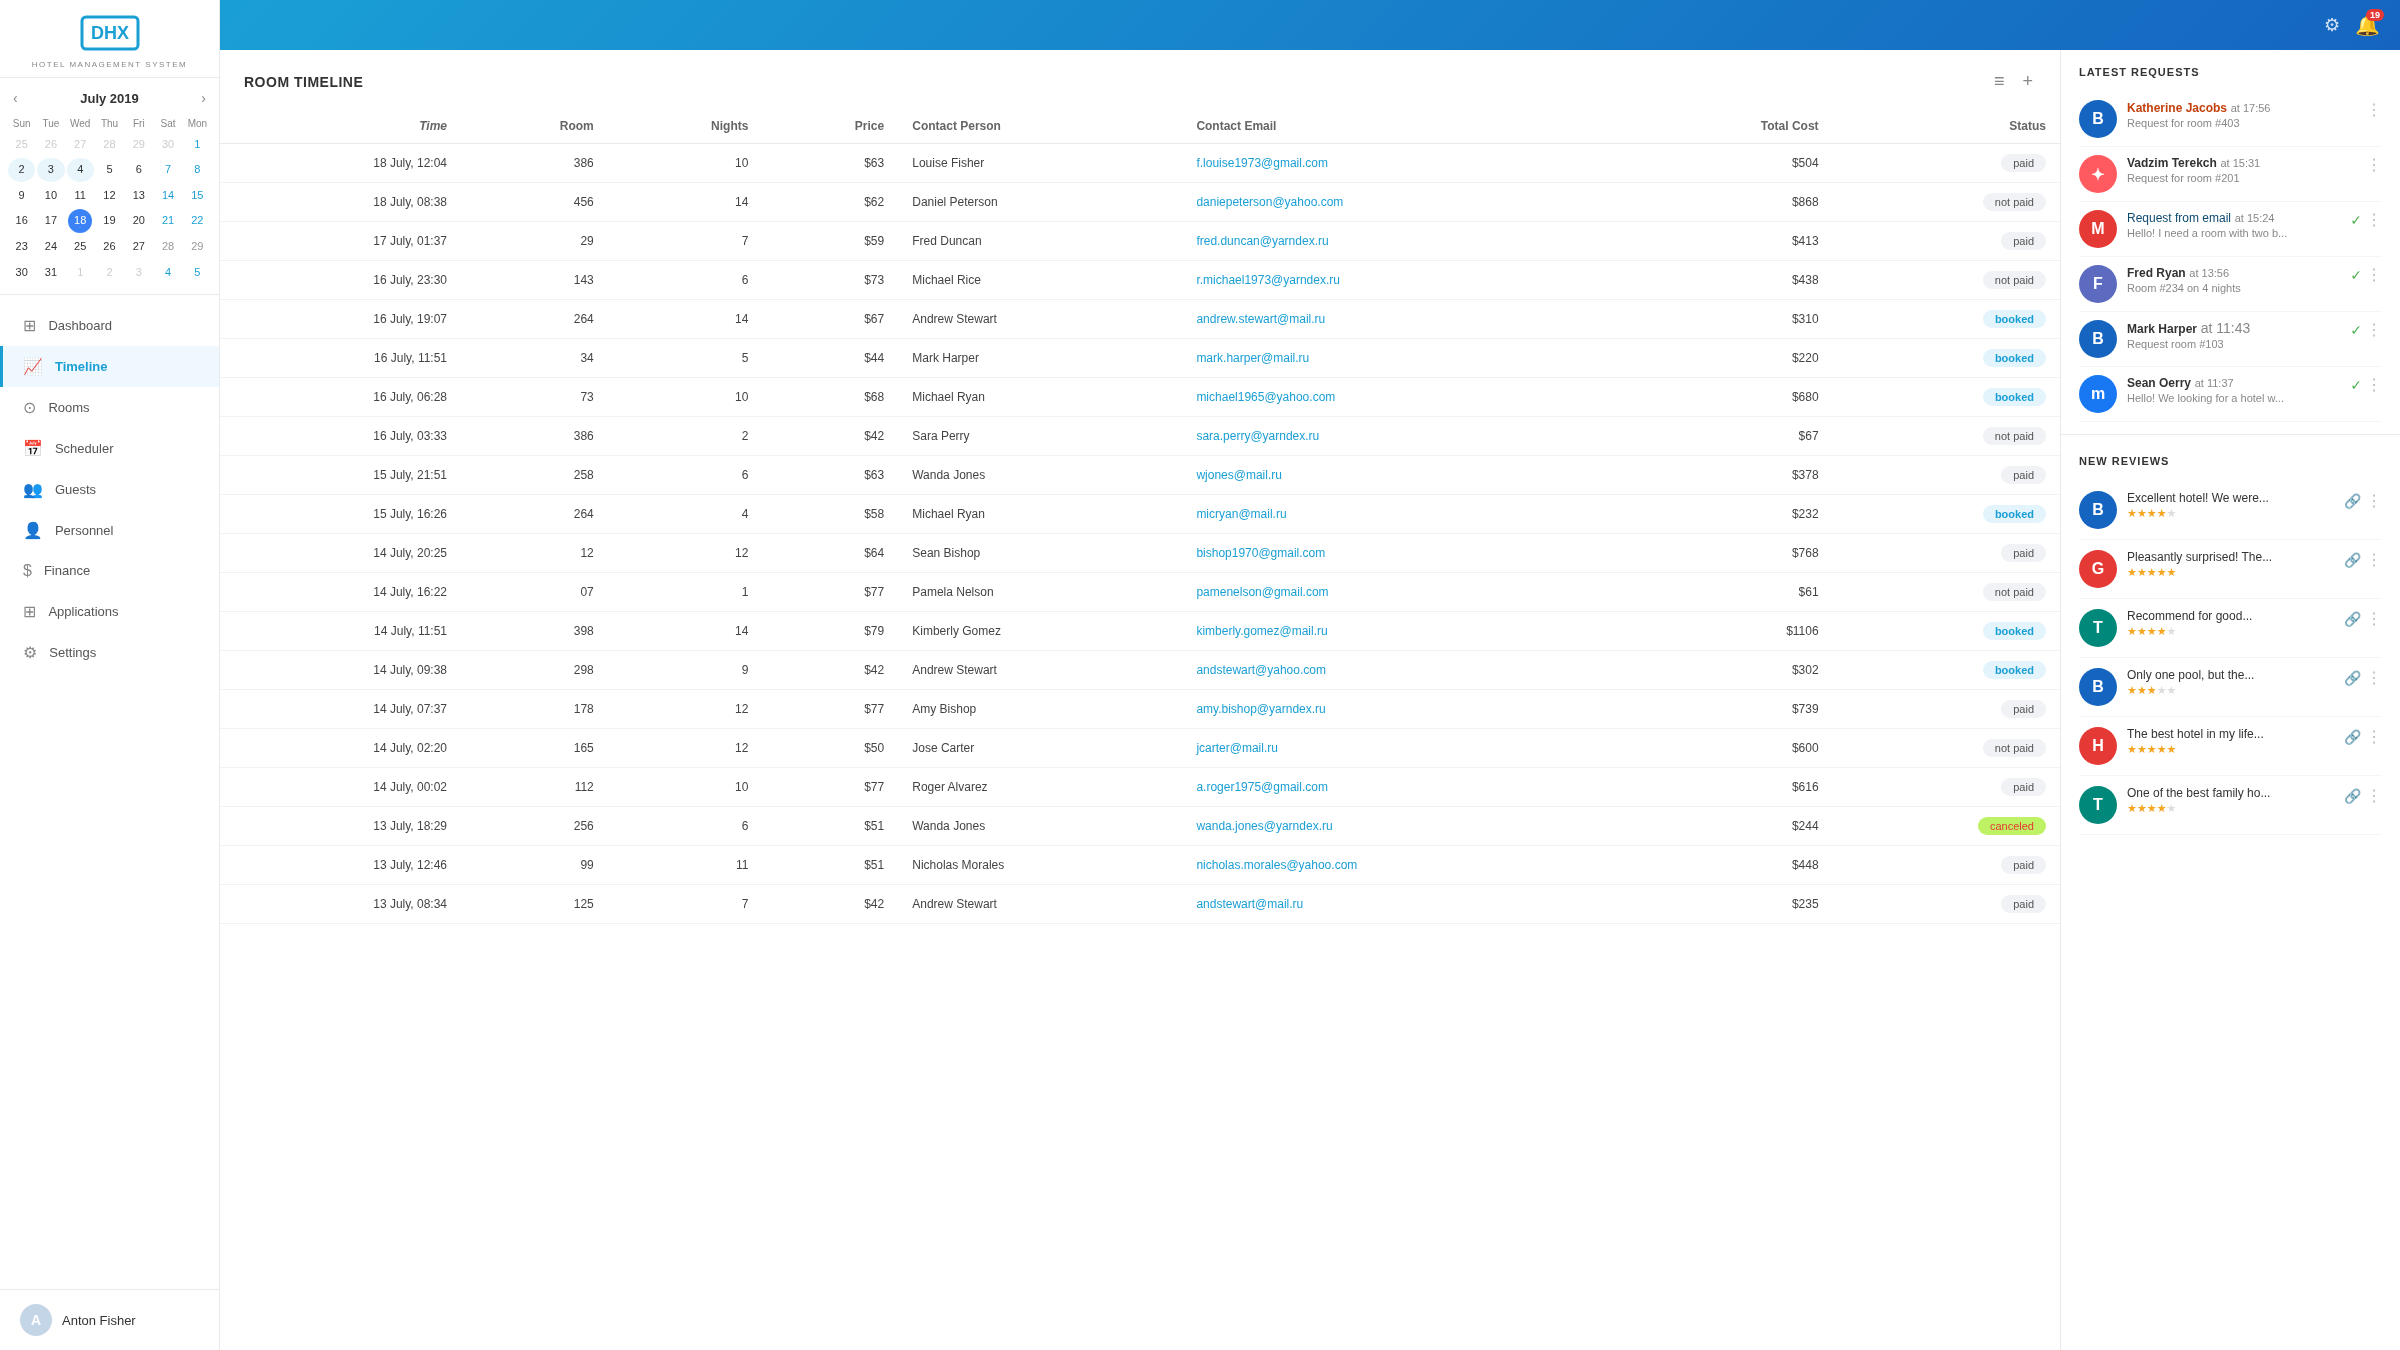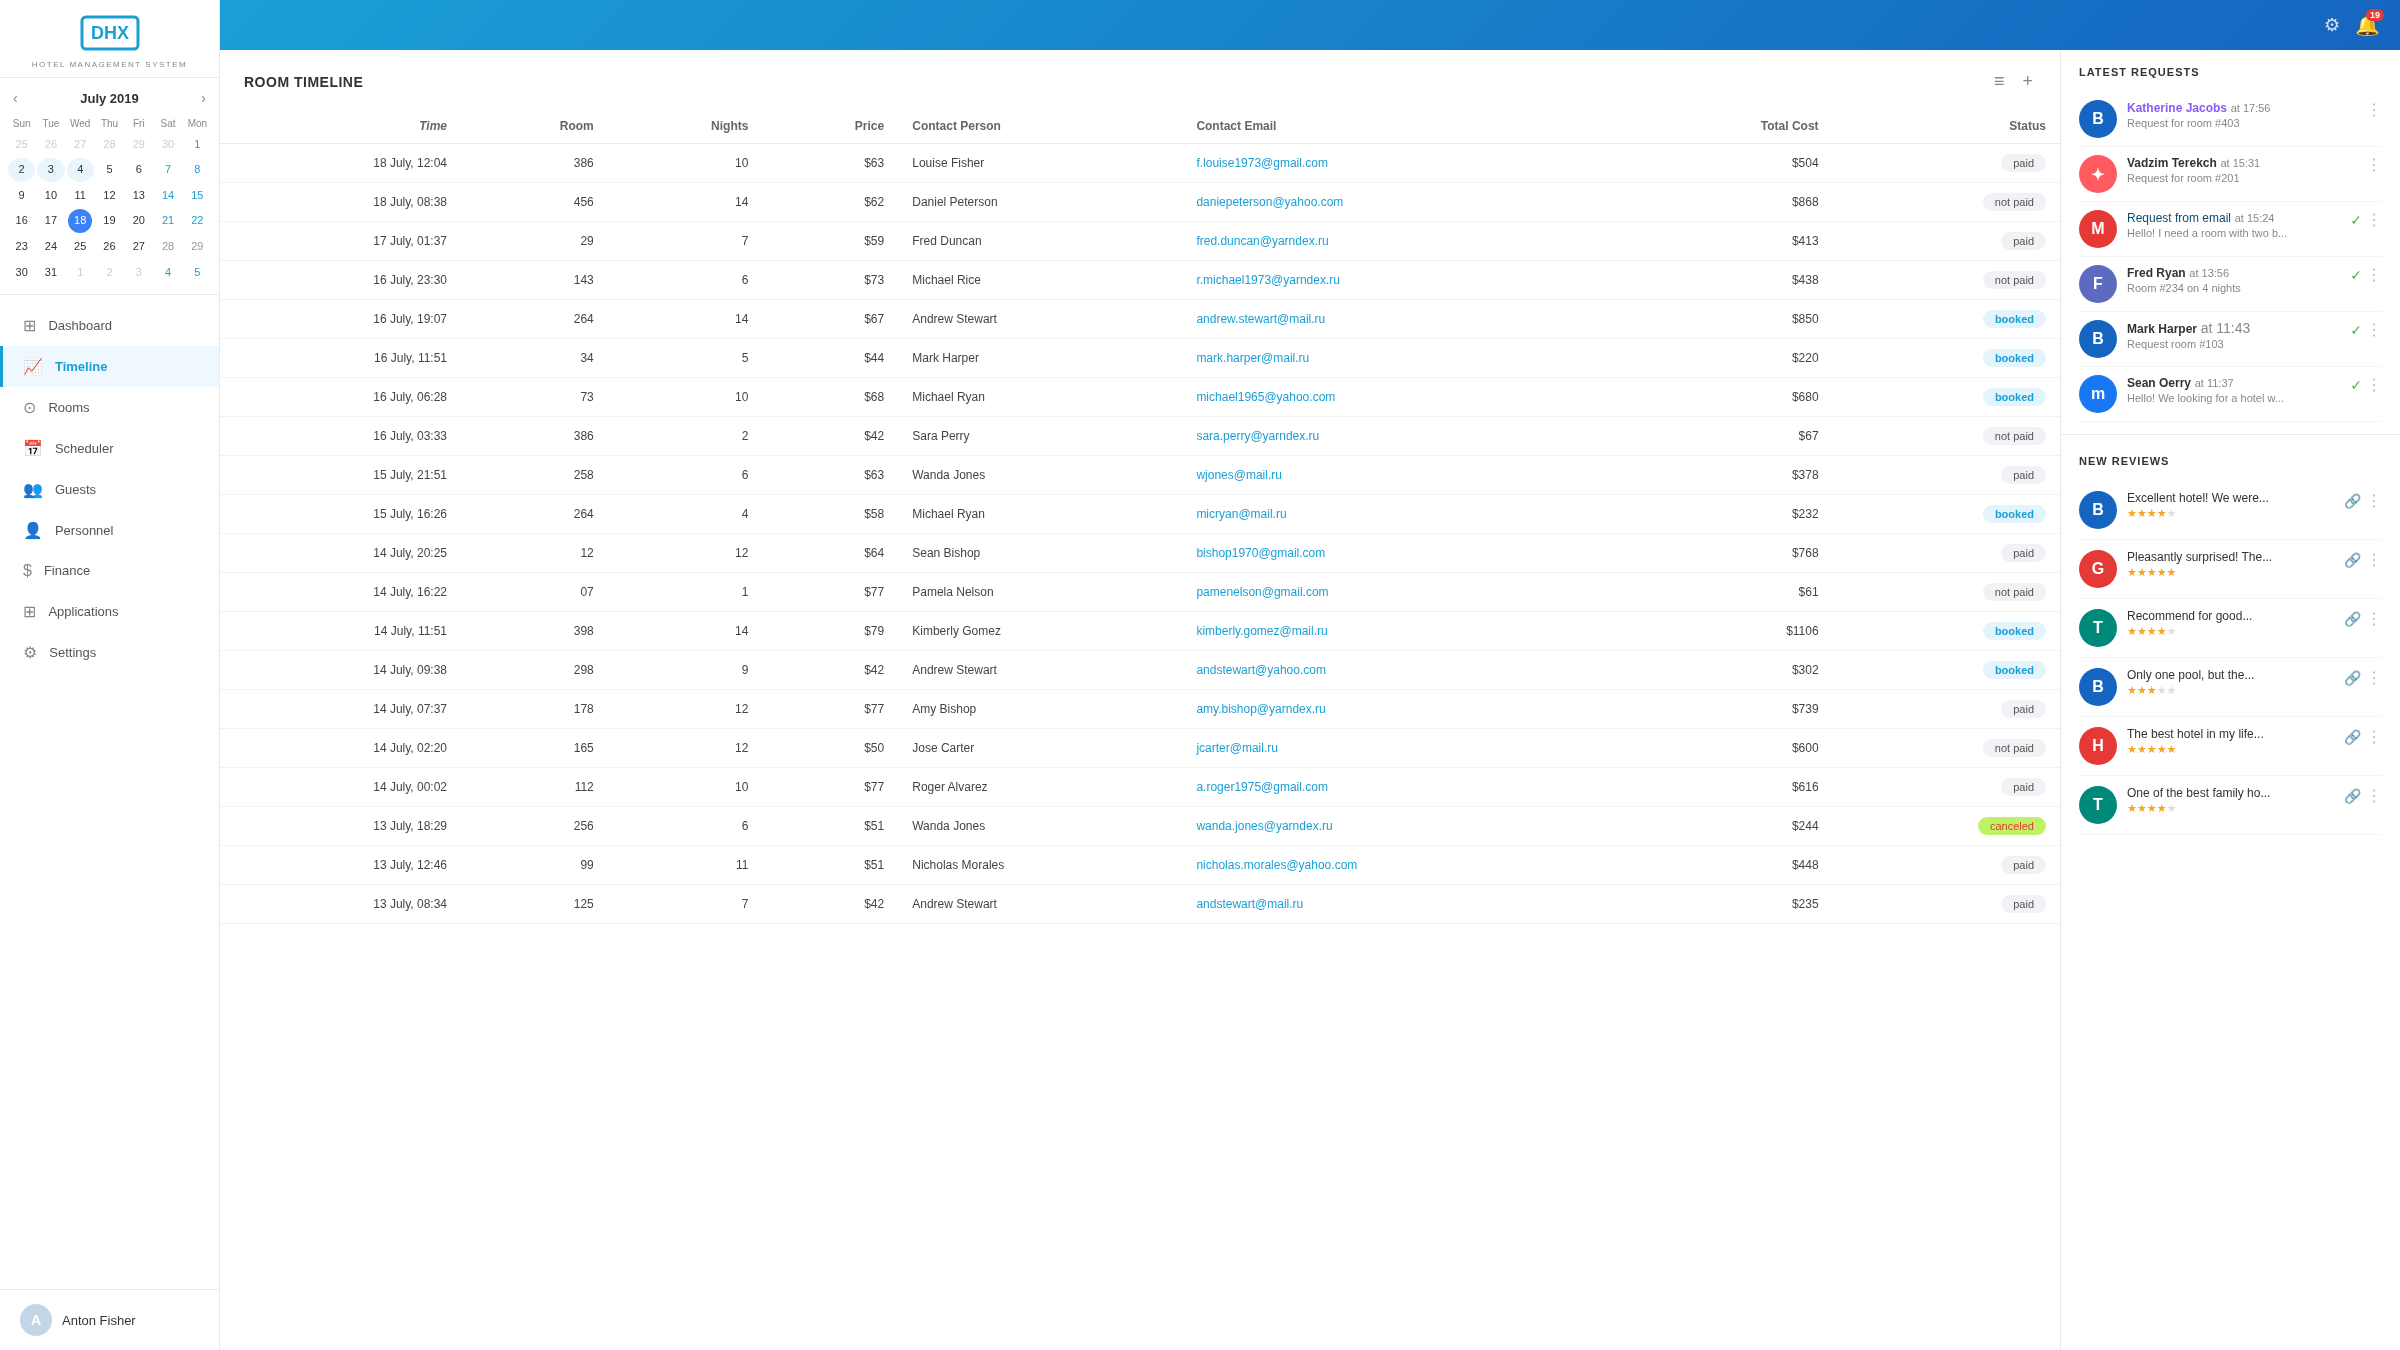--- a/index.html
+++ b/index.html
@@ -521,21 +521,21 @@
     <td>$438</td>
     <td><span class="status-badge not-paid">not paid</span></td>
   </tr>
             <tr>
     <td>16 July, 19:07</td>
     <td>264</td>
     <td>14</td>
     <td>$67</td>
     <td class="left">Andrew Stewart</td>
     <td class="left"><a class="email-link" href="#">andrew.stewart@mail.ru</a></td>
-    <td>$850</td>
+    <td>$310</td>
     <td><span class="status-badge booked">booked</span></td>
   </tr>
             <tr>
     <td>16 July, 11:51</td>
     <td>34</td>
     <td>5</td>
     <td>$44</td>
     <td class="left">Mark Harper</td>
     <td class="left"><a class="email-link" href="#">mark.harper@mail.ru</a></td>
     <td>$220</td>
@@ -686,21 +686,21 @@
     </div>
 
     <div class="right-panel">
       <div class="panel-section">
         <div class="panel-title">LATEST REQUESTS</div>
         <div id="requests-list">
             <div class="request-item">
     <div class="req-avatar" style="background:#1565c0;">B</div>
     <div class="req-info">
       <div>
-        <span style="font-size:12px;font-weight:600;color:#8b5cf6;">Katherine Jacobs</span>
+        <span style="font-size:12px;font-weight:600;color:#c2410c;">Katherine Jacobs</span>
         <span style="font-size:11px;color:#888;"> at 17:56</span>
       </div>
       <div class="req-desc">Request for room #403</div>
     </div>
     <div class="req-actions">
 
       <span class="req-dots">⋮</span>
     </div>
   </div>
             <div class="request-item">

